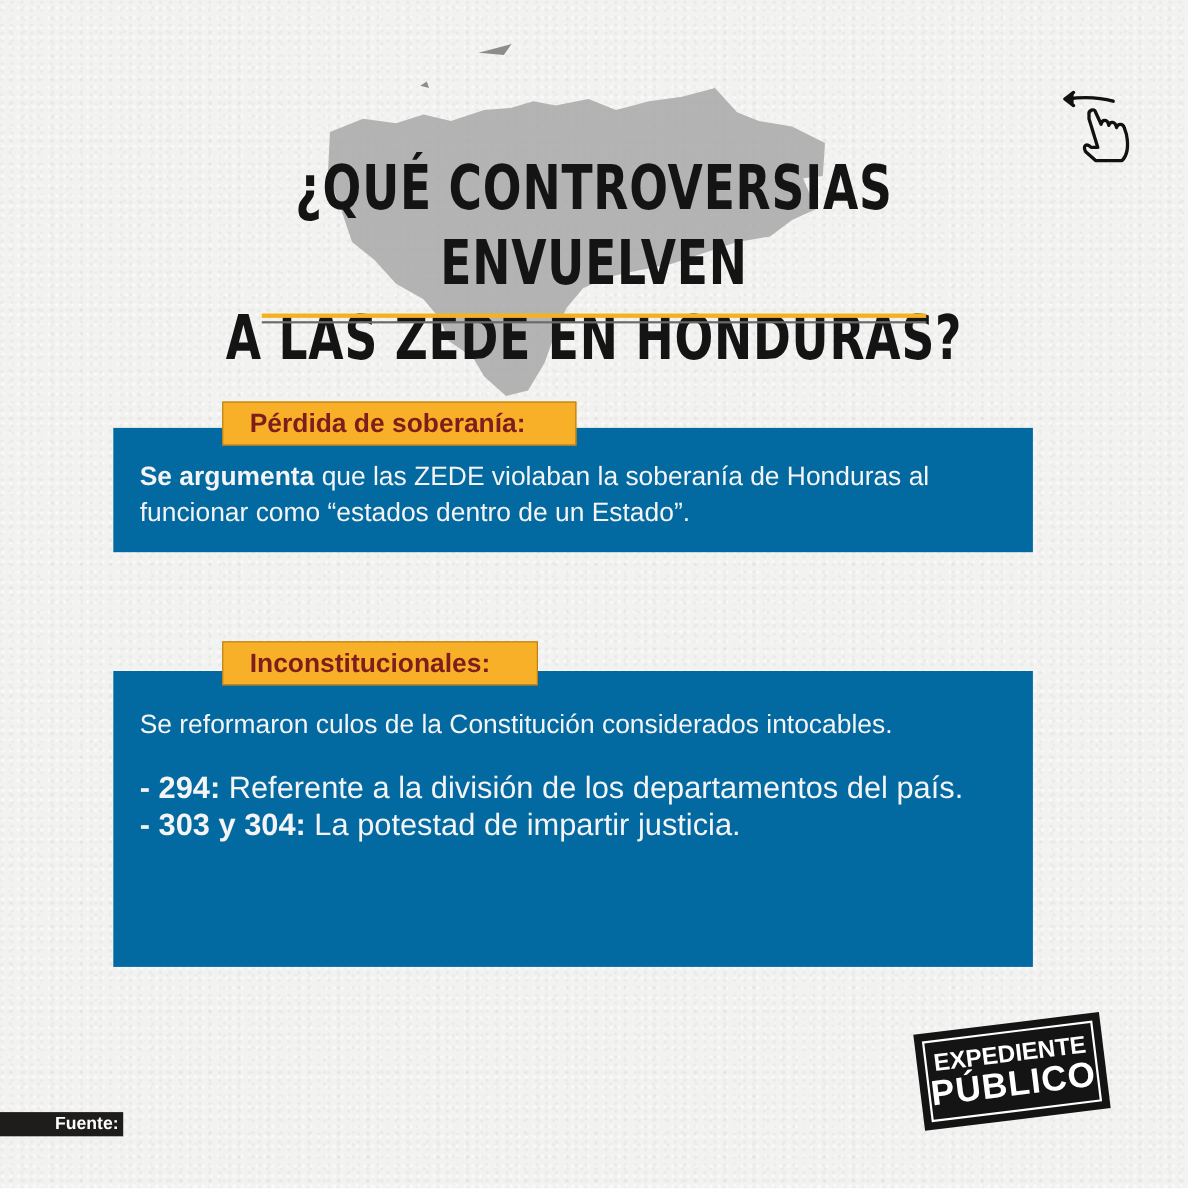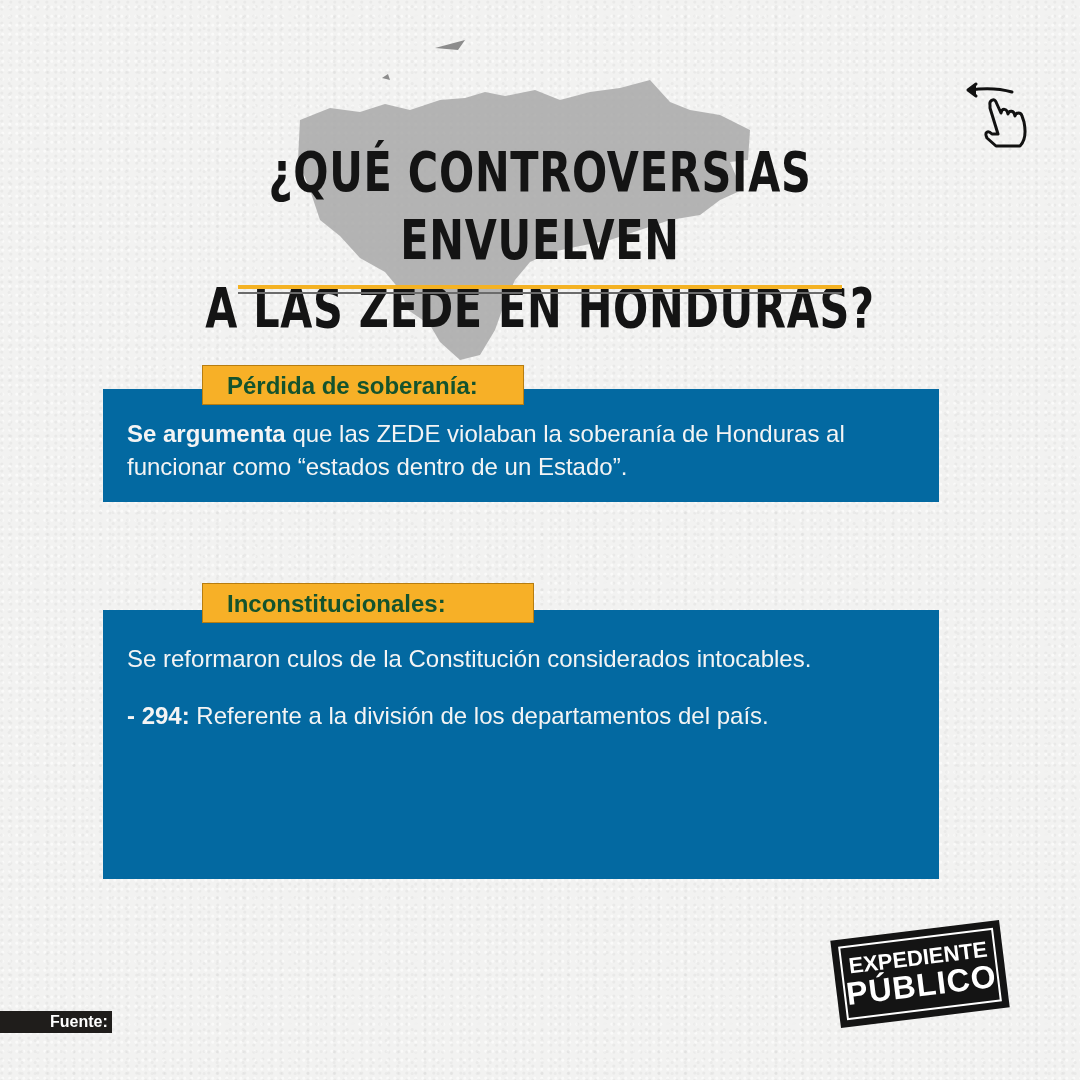--- a/index.html
+++ b/index.html
@@ -29,31 +29,31 @@
     .title-rule-yellow { position: absolute; left: 238px; top: 285px; width: 604px; height: 4px; background: #f4b223; }
     .title-rule-gray { position: absolute; left: 238px; top: 292px; width: 604px; height: 2px; background: #6b6b6b; }
 
     .card {
       position: absolute; left: 103px; width: 836px; background: #0369a1; color: #f4f4f4;
       box-sizing: border-box; padding: 0 24px;
     }
     .card1 { top: 389px; height: 113px; padding-top: 28px; }
     .card2 { top: 610px; height: 269px; padding-top: 32px; }
     .tag {
-      position: absolute; background: #f7b027; color: #14532d; font-weight: bold;
+      position: absolute; background: #f7b027; color: #7f1d1d; font-weight: bold;
       font-size: 24px; line-height: 40px; height: 40px; box-sizing: border-box;
       border: 1px solid #b77d10; padding: 0 18px 0 24px; z-index: 2;
     }
     .tag1 { left: 202px; top: 365px; width: 322px; }
-    .tag2 { left: 202px; top: 583px; width: 332px; }
+    .tag2 { left: 202px; top: 583px; width: 287px; }
     .card p { margin: 0; font-size: 24px; line-height: 33px; }
     .b { font-weight: bold; }
     .card2 .q { margin-top: 21px; font-weight: bold; }
     .card2 ul { list-style: none; margin: 24px 0 0; padding: 0; }
-    .card2 li { font-size: 24px; line-height: 34px; }
+    .card2 li { font-size: 28px; line-height: 34px; }
 
     .source { position: absolute; left: 0; top: 1011px; height: 22px; display: flex; }
     .source-label {
       background: #1f1d1b; color: #fff; font-weight: bold; font-size: 16px;
       line-height: 22px; padding: 0 4px 0 50px; height: 22px;
     }
     .source-text { font-size: 16px; color: #222; margin-left: 4px; }
 
     .logo {
       position: absolute; left: 835px; top: 930px; width: 170px; height: 88px;
@@ -95,20 +95,21 @@
 <div class="tag tag1">Pérdida de soberanía:</div>
 <div class="card card1">
   <p><span class="b">Se argumenta</span><span> que las ZEDE violaban la soberanía de Honduras al funcionar como “estados dentro de un Estado”.</span></p>
 </div>
 
 <div class="tag tag2">Inconstitucionales:</div>
 <div class="card card2">
   <p>Se reformaron culos de la Constitución considerados intocables.</p>
   <ul>
     <li><span class="b">- 294:</span><span> Referente a la división de los departamentos del país.</span></li>
+    <li><span class="b">- 303 y 304:</span><span> La potestad de impartir justicia.</span></li>
   </ul>
 </div>
 
 <div class="source">
   <span class="source-label">Fuente:</span>
 </div>
 
 <div class="logo">
   <div class="logo-inner">
     <span class="logo-l1">EXPEDIENTE</span>

